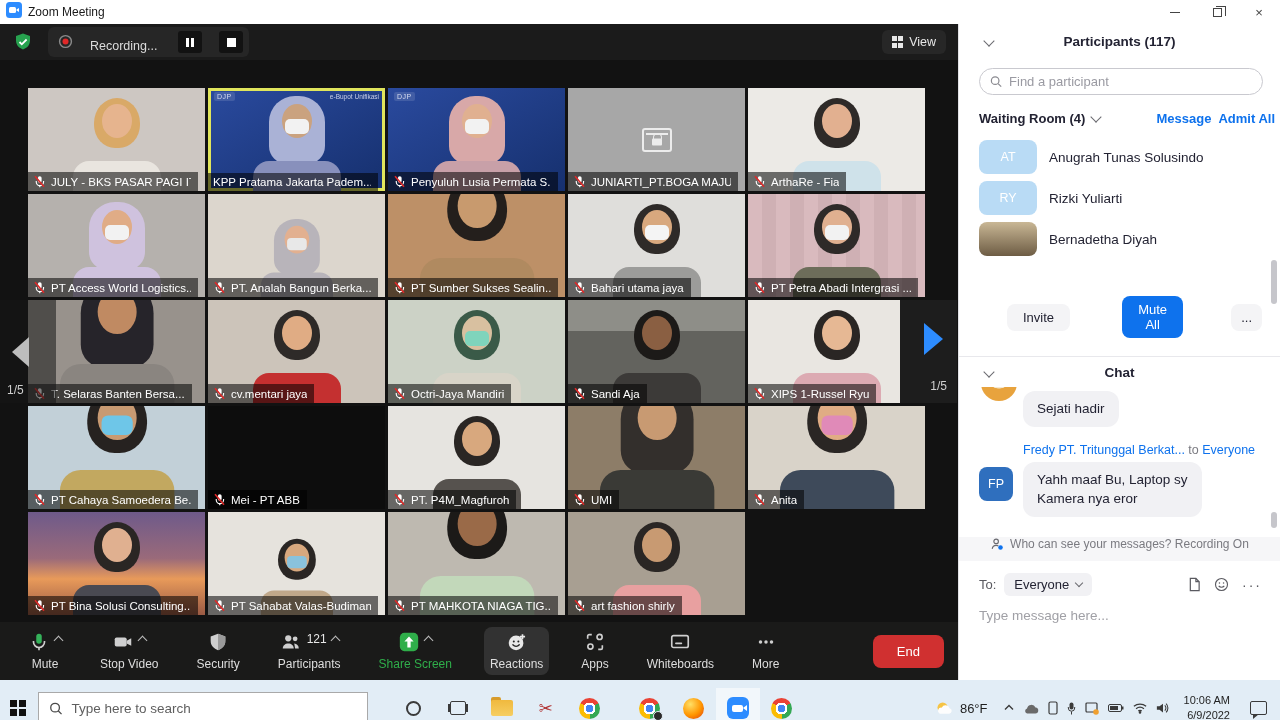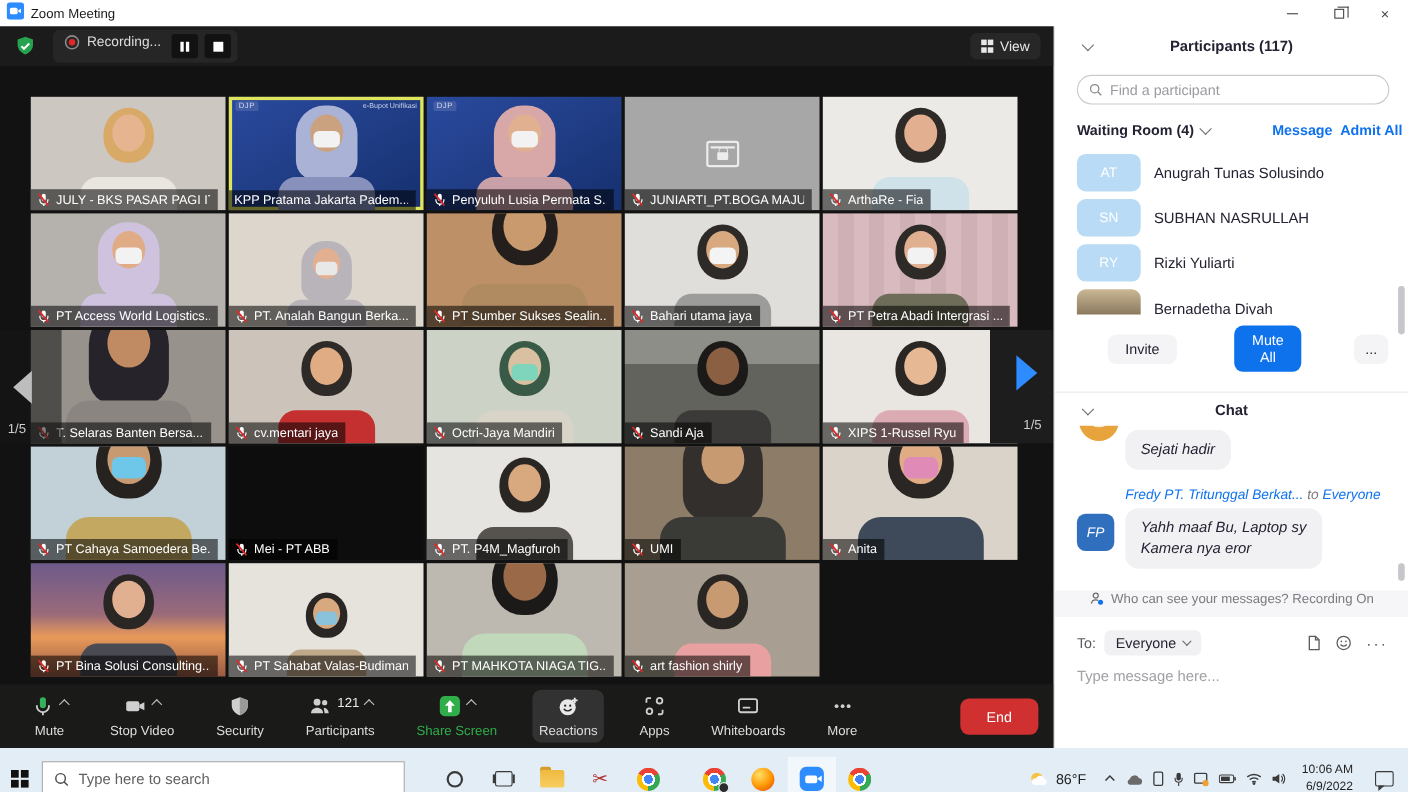--- a/index.html
+++ b/index.html
@@ -14,21 +14,21 @@
   .wc .minbar { width:10px; height:1px; background:#444; }
   .wc .rest { width:9px; height:9px; border:1px solid #444; position:relative; }
   .wc .rest::before { content:""; position:absolute; left:2px; top:-3px; width:9px; height:9px; border:1px solid #444; border-left:none; border-bottom:none; }
 
   .app-body { display:flex; height:656px; }
 
   
   .meeting { position:relative; width:958px; background:#121212; overflow:hidden; }
   .topbar { position:absolute; top:0; left:0; right:0; height:36px; background:#1b1b1b; display:flex; align-items:center; padding:0 12px; }
   .shield { width:22px; height:22px; display:flex; align-items:center; justify-content:center; margin-right:14px; }
-  .rec-pill { background:#262626; border-radius:6px; display:flex; align-items:flex-start; gap:6px; padding:4px 6px 4px 10px; }
+  .rec-pill { background:#262626; border-radius:6px; display:flex; align-items:flex-end; gap:17px; padding:4px 6px 4px 10px; }
   .rec-pill .lbl { font-size:12.5px; color:#dcdcdc; margin-right:4px; }
   .rec-btn { width:24px; height:22px; background:#121212; border-radius:3px; display:flex; align-items:center; justify-content:center; gap:2px; }
   .rec-btn .bar { width:3px; height:9px; background:#fff; }
   .rec-btn .sq  { width:9px; height:9px; background:#fff; }
   .view-btn { margin-left:auto; background:#272727; border-radius:6px; color:#e8e8e8; font-size:12.5px; display:flex; align-items:center; gap:6px; padding:5px 10px; }
   .grid-ic { display:grid; grid-template-columns:5px 5px; grid-template-rows:5px 5px; gap:1.5px; }
   .grid-ic i { background:#e8e8e8; }
 
   
   .vgrid { position:absolute; left:28px; top:64px; display:grid;
@@ -93,21 +93,21 @@
   .pname { font-size:13.5px; color:#232333; white-space:nowrap; overflow:hidden; }
   .pa-actions { display:flex; align-items:center; padding:10px 18px 8px 20px; }
   .btn-lite { background:#f4f4f6; border:none; border-radius:8px; font-size:13px; color:#232333; padding:6px 16px; font-family:inherit; }
   .btn-blue { background:#0e72ed; border:none; border-radius:8px; font-size:13px; color:#fff; padding:6px 14px; font-family:inherit; }
   .pa-actions .btn-lite.inv { margin-left:28px; }
   .pa-actions .btn-blue { margin-left:52px; }
   .pa-actions .btn-lite.dots { margin-left:48px; padding:6px 10px; }
   .divider { border-top:1px solid #e8e8ec; margin-top:10px; }
   .chat-head { position:relative; height:30px; display:flex; align-items:center; justify-content:center; }
   .chat-head .chev { position:absolute; left:26px; top:11px; }
-  .chat-scroll { position:relative; height:150px; overflow:hidden; padding:4px 4px 0 20px;font-style:italic; }
+  .chat-scroll { position:relative; height:150px; overflow:hidden; padding:4px 4px 0 20px; }
   .bubble { display:inline-block; background:#f1f1f4; border-radius:12px; padding:8px 14px; font-size:13.5px; color:#232333; white-space:pre-line; line-height:1.45; }
   .cmsg-plain { margin-left:44px; }
   .avatar-partial { position:absolute; left:22px; top:-22px; width:36px; height:36px; border-radius:50%; background:radial-gradient(circle at 50% 30%,#f4e9d2 40%,#e8a33d 42%); }
   .cmsg-full { margin-top:16px; position:relative; padding-left:44px; }
   .sender-line { font-size:12.5px; margin-bottom:5px; }
   .sender-line .snd, .sender-line .rcp { color:#0e72ed; }
   .sender-line .tow { color:#7a7a80; }
   .cavatar { position:absolute; left:0; top:24px; width:34px; height:34px; border-radius:8px; background:#2f6fbe; color:#fff; font-size:12.5px; display:flex; align-items:center; justify-content:center; }
   .privacy { height:24px; background:#f6f6f8; display:flex; justify-content:center; gap:6px; font-size:12px; color:#7a7a80; }
   .to-row { display:flex; align-items:center; padding:12px 18px 0 20px; gap:8px; }
@@ -798,24 +798,20 @@
       <span class="chev"></span>
       <span class="lnk msg">Message</span>
       <span class="lnk">Admit All</span>
     </div>
     <div class="plist">
         <div class="prow">
     <span class="pavatar">AT</span>
     <span class="pname">Anugrah Tunas Solusindo</span>
   </div>
         <div class="prow">
-    <span class="pavatar">SN</span>
-    <span class="pname">SUBHAN NASRULLAH</span>
-  </div>
-        <div class="prow">
     <span class="pavatar">RY</span>
     <span class="pname">Rizki Yuliarti</span>
   </div>
         <div class="prow">
     <span class="pavatar" style="background: linear-gradient(rgb(201, 183, 149), rgb(109, 92, 68));"></span>
     <span class="pname">Bernadetha Diyah</span>
   </div>
       </div>
     <div class="pa-actions">
       <button class="btn-lite inv">Invite</button>

